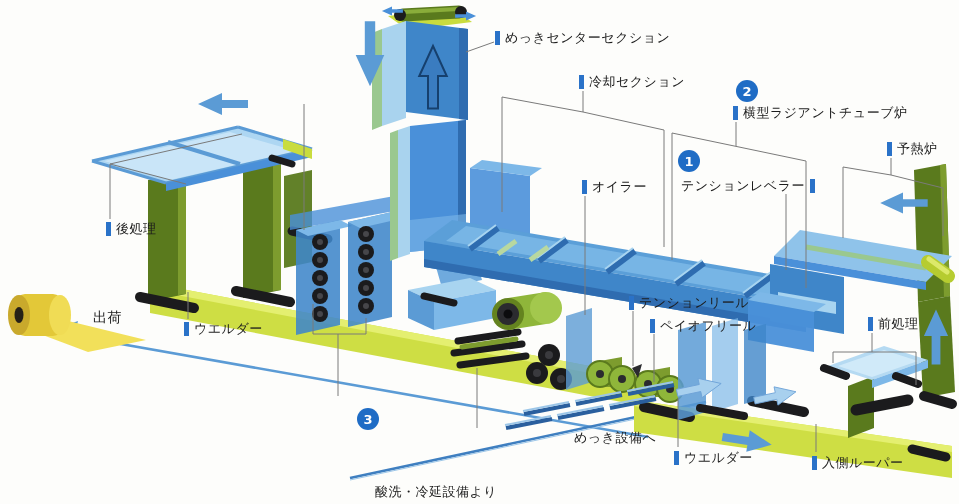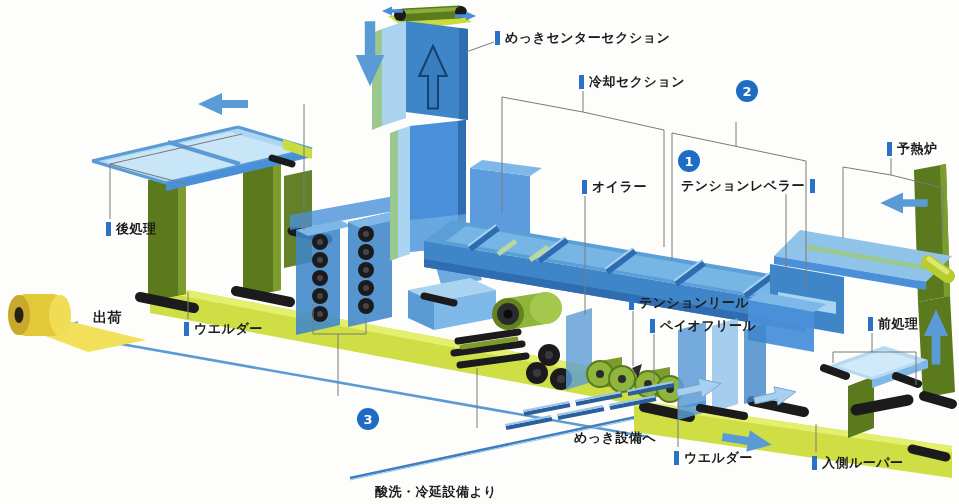--- a/index.html
+++ b/index.html
@@ -5,21 +5,21 @@
   html,body{margin:0;padding:0;background:#ffffff;}
   .stage{
     position:relative;width:959px;height:504px;overflow:hidden;
     background:#fdfdfb;
     font-family:"DejaVu Sans","Liberation Sans",sans-serif;
   }
   .stage svg{position:absolute;left:0;top:0;}
   .lbl{
     position:absolute;display:flex;align-items:flex-start;gap:5px;
     font-size:13px;line-height:15px;letter-spacing:.5px;color:#1c1c1c;
-    white-space:nowrap;font-weight:700;
+    white-space:nowrap;font-weight:400;
   }
   .tick{width:5px;height:14px;background:#2a72c8;display:inline-block;flex:0 0 auto;margin-top:1px;}
   .plain{gap:0;text-align:right;}
   .badge{
     position:absolute;width:22px;height:22px;border-radius:50%;
     background:#1f6cc5;color:#ffffff;font-size:13px;font-weight:bold;
     display:flex;align-items:center;justify-content:center;
   }
 </style>
 </head>
@@ -296,20 +296,24 @@
 
 <div class="lbl" style="left:495px;top:30px">
   <span class="tick"></span>
   <span>めっきセンターセクション</span>
 </div>
 <div class="lbl" style="left:579px;top:74px">
   <span class="tick"></span>
   <span>冷却セクション</span>
 </div>
 <div class="badge" style="left:736px;top:80px">2</div>
+<div class="lbl" style="left:733px;top:105px">
+  <span class="tick"></span>
+  <span>横型ラジアントチューブ炉</span>
+</div>
 <div class="lbl" style="left:887px;top:141px">
   <span class="tick"></span>
   <span>予熱炉</span>
 </div>
 <div class="badge" style="left:678px;top:150px">1</div>
 <div class="lbl" style="left:681px;top:178px">
   <span>テンションレベラー</span>
   <span class="tick"></span>
 </div>
 <div class="lbl" style="left:582px;top:179px">

